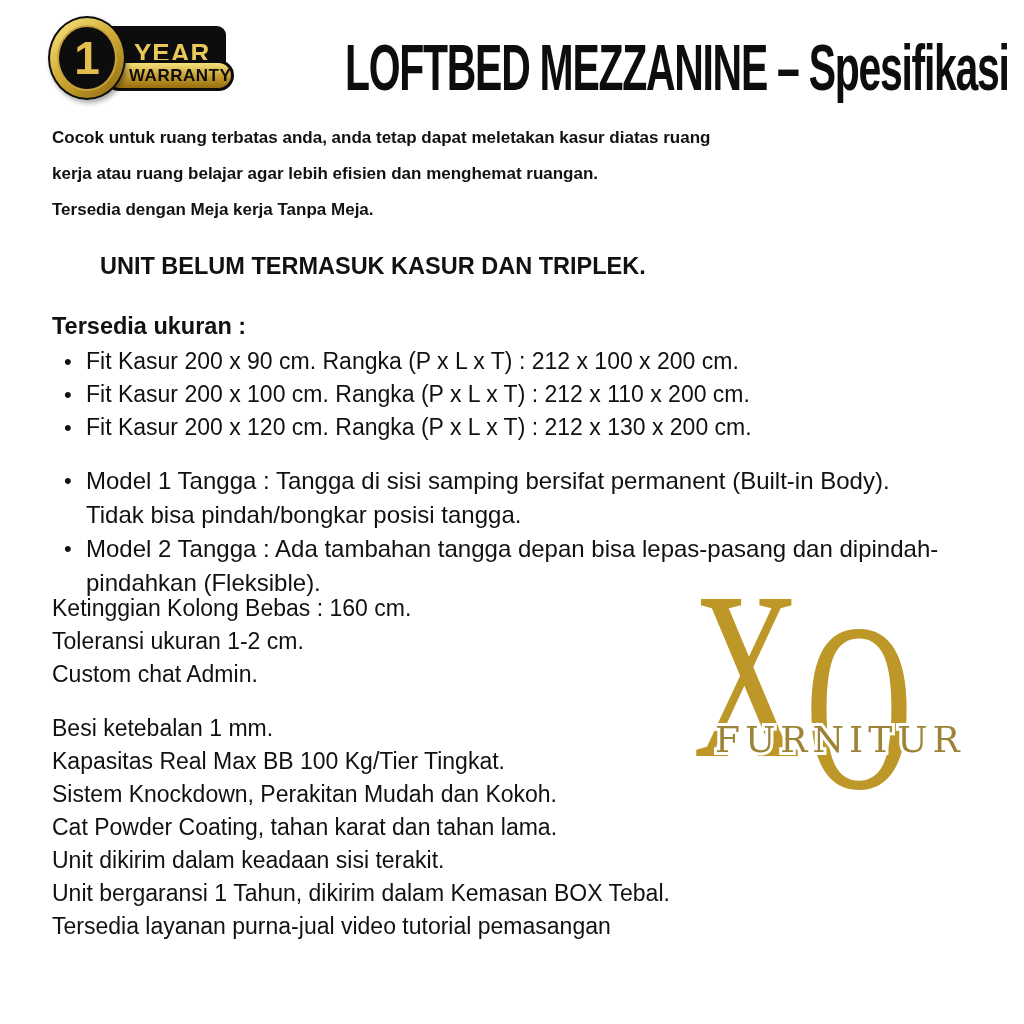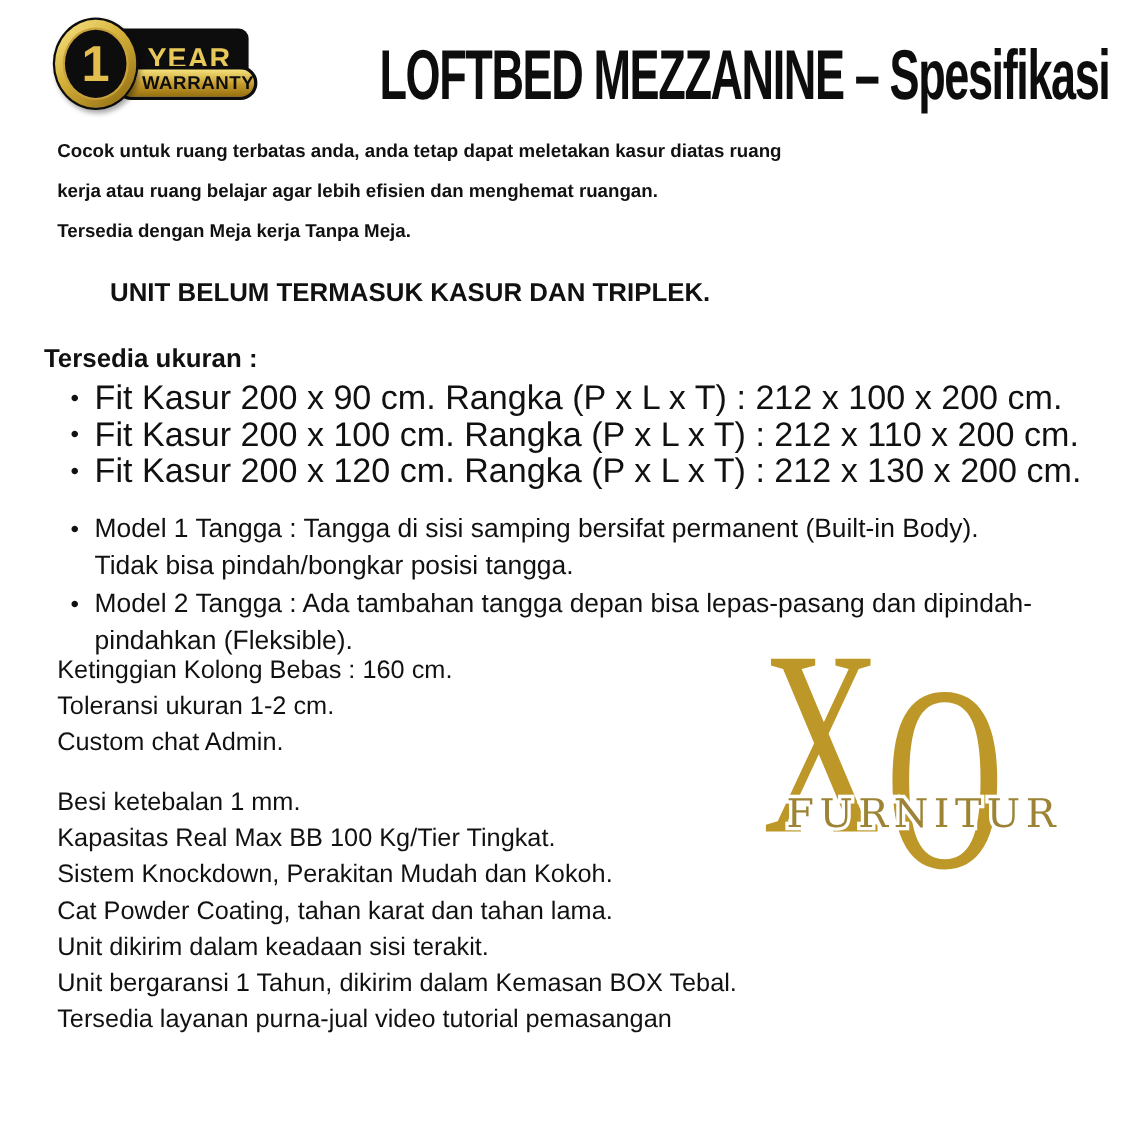--- a/index.html
+++ b/index.html
@@ -40,25 +40,25 @@
   .title {
     position:absolute; left:345px; top:33px; font-size:64px; font-weight:900;
     letter-spacing:-2px; white-space:nowrap; color:#0d0d0d; line-height:70px;
     transform:scaleX(0.64); transform-origin:left top;
   }
 
   
   .line { white-space:nowrap; }
   .intro { position:absolute; left:52px; top:120px; font-size:17px; font-weight:700; line-height:36px; }
   .note  { position:absolute; left:52px; top:250px; font-size:23.5px; font-weight:700; line-height:33px;margin-left:48px; }
-  .sizes-head { position:absolute; left:40px; top:310px; font-size:23.5px; font-weight:700; line-height:33px; }
+  .sizes-head { position:absolute; left:52px; top:310px; font-size:23.5px; font-weight:700; line-height:33px; }
   ul.blist { list-style:none; }
   ul.blist li { position:relative; padding-left:22px; }
   ul.blist li::before { content:"•"; position:absolute; left:0; top:0; font-size:22px; }
-  .sizes-list { position:absolute; left:64px; top:345px; font-size:31px; line-height:33px; }
+  .sizes-list { position:absolute; left:64px; top:345px; font-size:23px; line-height:33px; }
   .models-list { position:absolute; left:64px; top:464px; font-size:24px; line-height:34px; }
   .details { position:absolute; left:52px; top:592px; font-size:23px; line-height:33px; }
   .specs { position:absolute; left:52px; top:712px; font-size:23px; line-height:33px; }
 
   
   .watermark { position:absolute; left:693px; top:588px; width:270px; height:215px; }
 </style>
 </head>
 <body>
 

